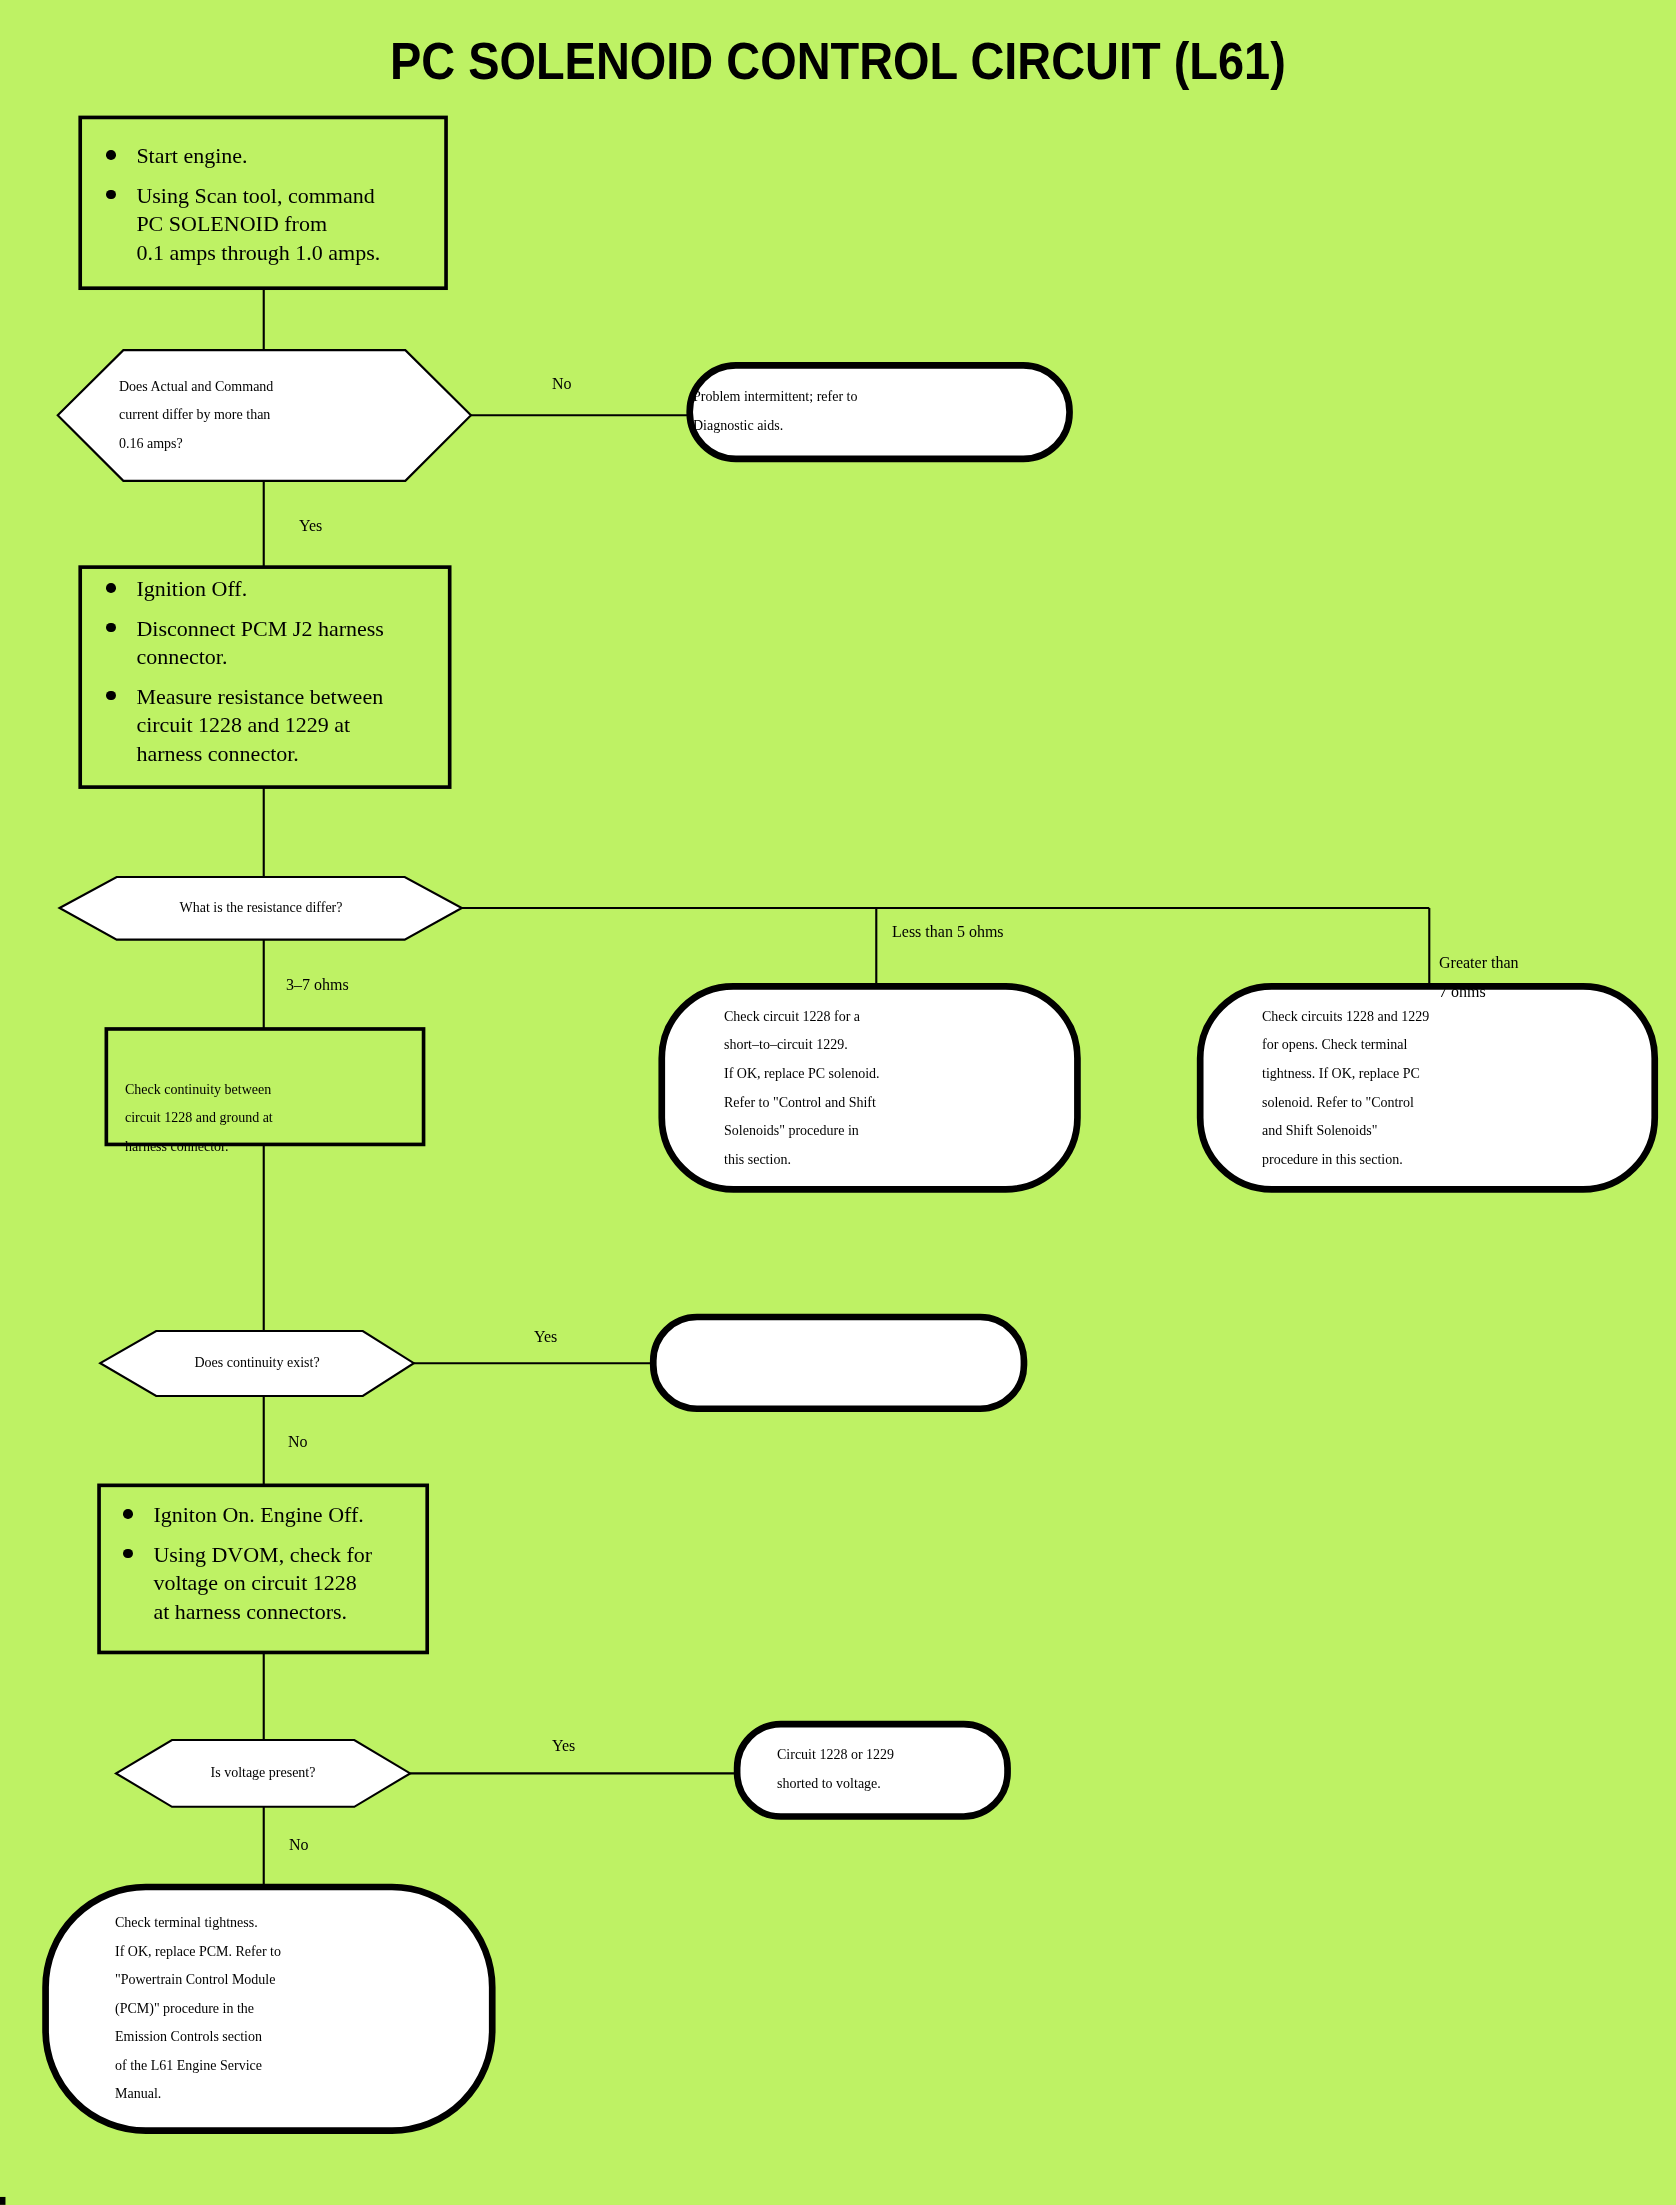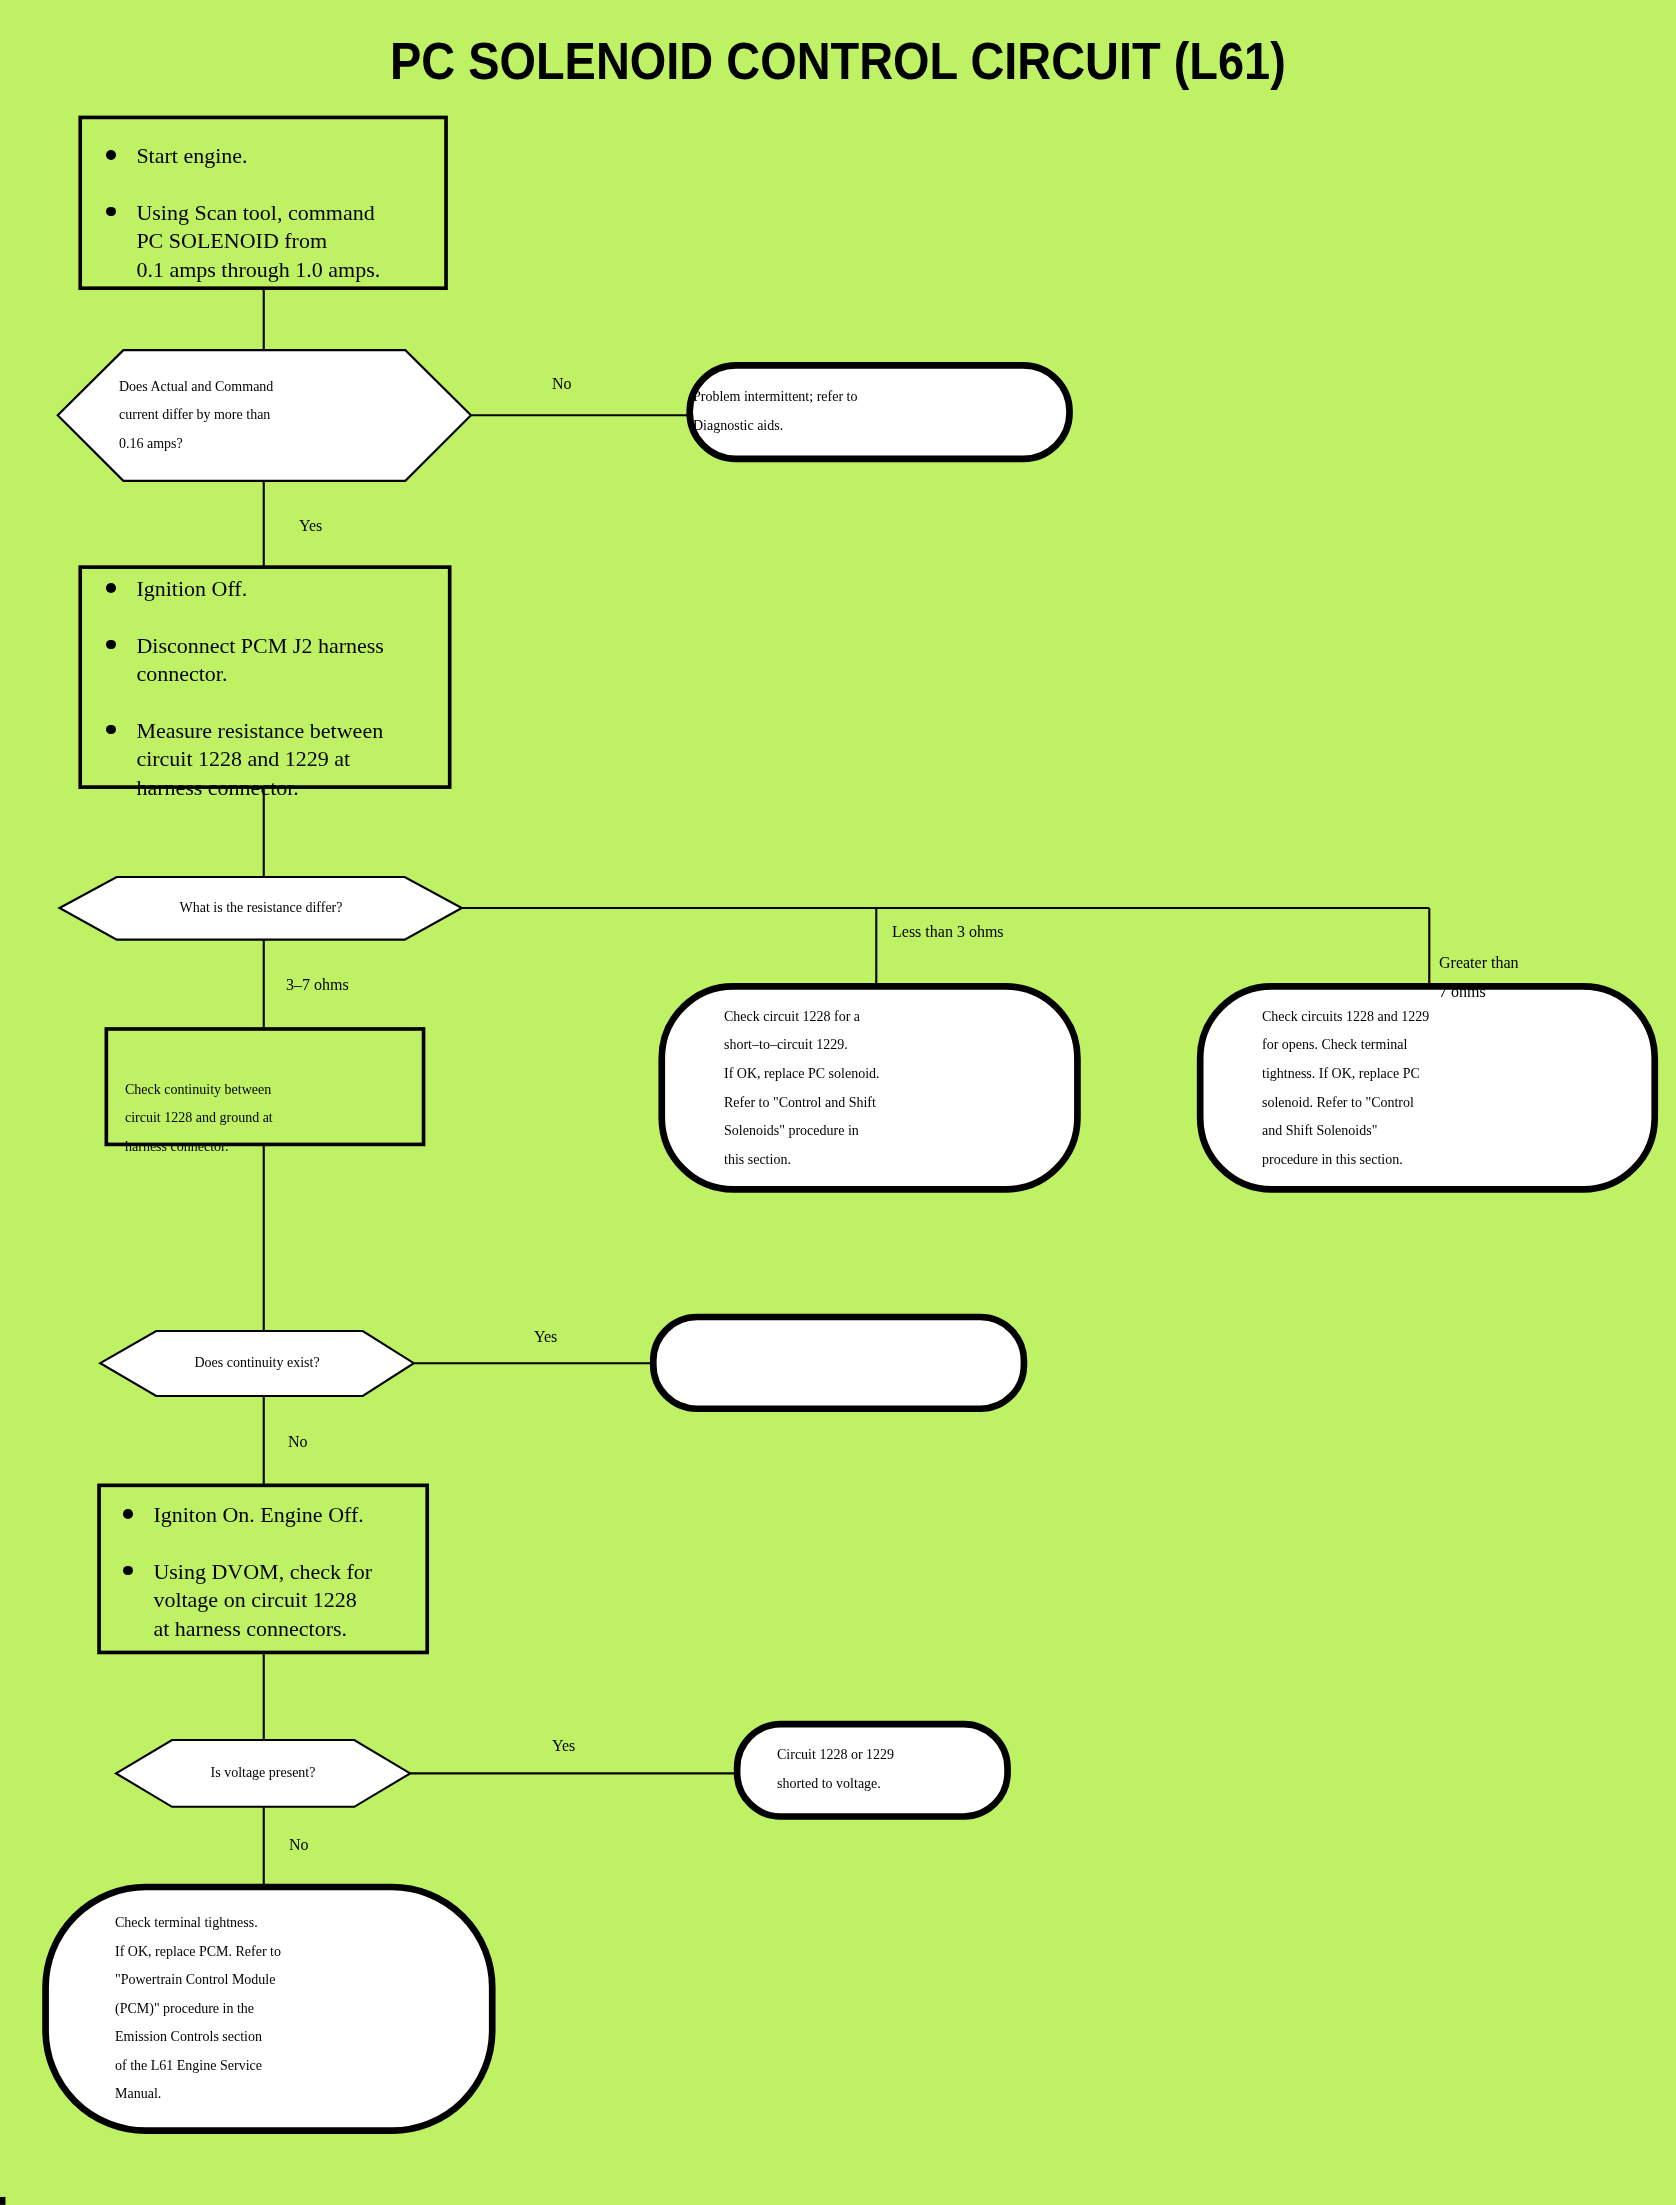--- a/index.html
+++ b/index.html
@@ -21,21 +21,21 @@
   .txt {
     position:absolute; font-size:14px; line-height:28.6px;
     white-space:pre-line;
   }
   .vcenter { display:flex; align-items:center; }
   .hcenter { justify-content:center; text-align:center; }
   .label {
     position:absolute; font-size:16px; line-height:28.6px; white-space:pre-line;
   }
   .bullets {
-    position:absolute; display:flex; flex-direction:column; row-gap:28px;
+    position:absolute; display:flex; flex-direction:column; row-gap:11px;
   }
   .bullet { display:flex; column-gap:20.7px; }
   .dot {
     width:9.7px; height:9.7px; border-radius:50%; background:#000;
     flex:0 0 auto; margin-top:8px;
   }
   .btxt { font-size:22px; line-height:28.6px; white-space:pre-line; }
 </style>
 </head>
 <body>
@@ -127,21 +127,21 @@
 circuit 1228 and 1229 at
 harness connector.</div>
     </div>
   </div>
 
   <div class="txt vcenter hcenter" style="left:60px; top:877px; width:402px; height:63px;">
     <div>What is the resistance differ?</div>
   </div>
 
   <div class="label" style="left:286px; top:971px;">3–7 ohms</div>
-  <div class="label" style="left:892px; top:918px;">Less than 3 ohms</div>
+  <div class="label" style="left:892px; top:918px;">Less than 5 ohms</div>
   <div class="label" style="left:1439px; top:913px;margin-top:36px;">Greater than
 7 ohms</div>
 
   <div class="txt vcenter" style="left:662px; top:987px; width:416px; height:203px; padding-left:62px; box-sizing:border-box;">
     <div>Check circuit 1228 for a
 short–to–circuit 1229.
 If OK, replace PC solenoid.
 Refer to "Control and Shift
 Solenoids" procedure in
 this section.</div>

